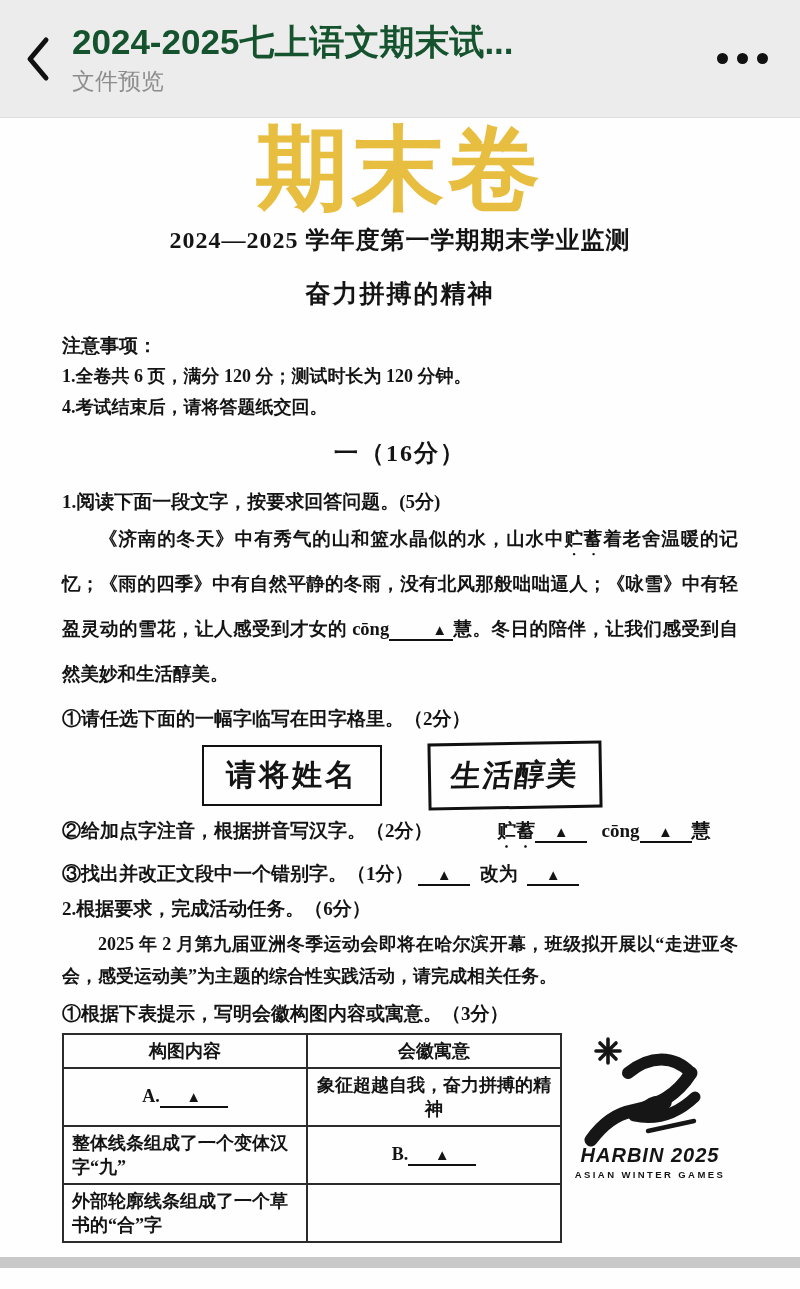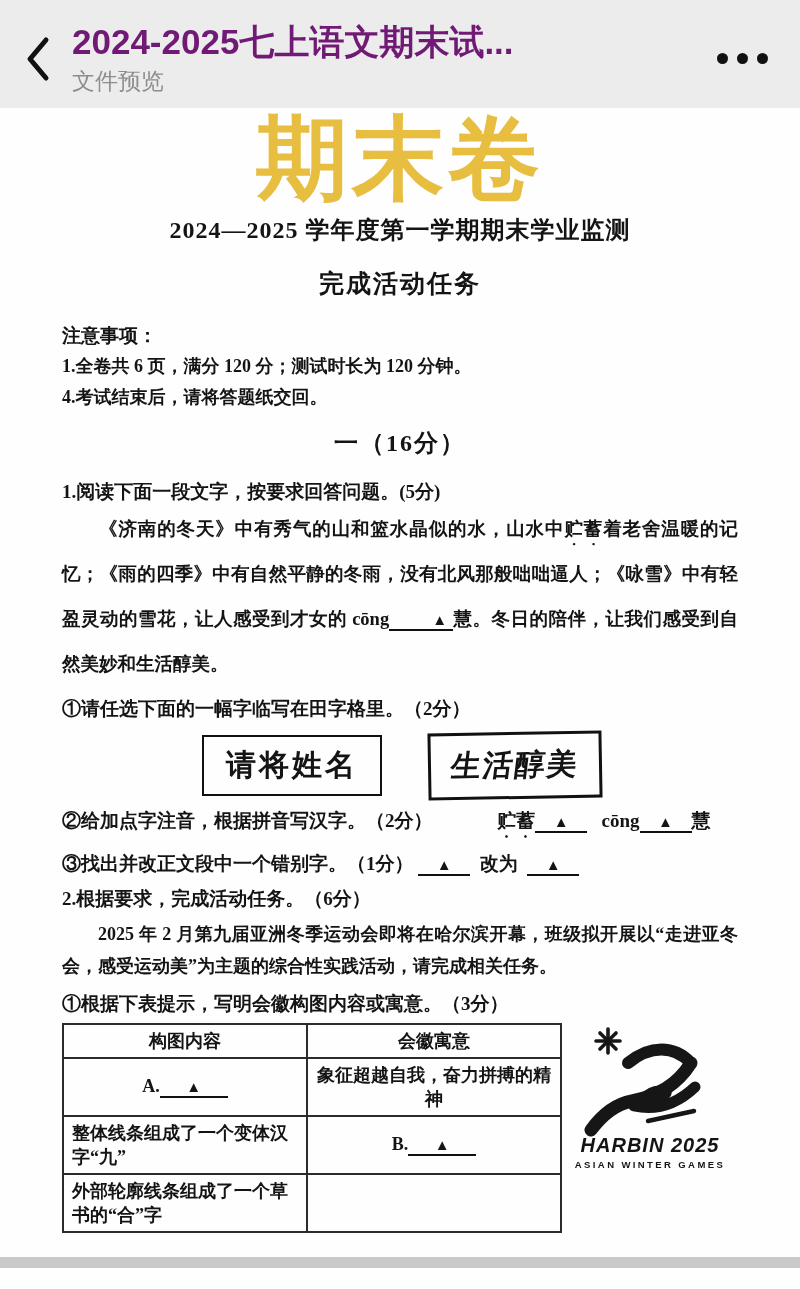--- a/index.html
+++ b/index.html
@@ -12,29 +12,29 @@
   
   .topbar {
     position:absolute; top:0; left:0; width:800px; height:118px;
     background:#ececec; border-bottom:1px solid #dddddd;
     display:flex; align-items:center; padding:0 30px 0 16px;
     font-family:"Liberation Sans","DejaVu Sans",sans-serif;
   }
   .back-btn { width:44px; height:60px; display:flex; align-items:center; justify-content:center; cursor:pointer; }
   .titles { flex:1; min-width:0; padding-left:12px; }
   .file-title {
-    font-size:35px; font-weight:700; color:#701a75; line-height:1.2;
+    font-size:35px; font-weight:700; color:#14532d; line-height:1.2;
     white-space:nowrap; overflow:hidden;
   }
   .file-sub { font-size:23px; color:#8d8d8d; margin-top:3px; }
   .more-btn { display:flex; gap:9px; padding:10px 2px; cursor:pointer; }
   .more-btn i { width:11px; height:11px; border-radius:50%; background:#111; display:block; }
   
   .doc {
-    position:absolute; top:108px; left:0; width:800px; bottom:0;
+    position:absolute; top:118px; left:0; width:800px; bottom:0;
     background:#fefefe; padding:0 62px; overflow:hidden;
   }
   .watermark {
     text-align:center; font-size:92px; line-height:1.02; margin-top:4px;
     font-weight:900; color:#e8be41; letter-spacing:4px;
     font-family:"Liberation Sans","DejaVu Sans",sans-serif;
   }
   .doc-title1 { text-align:center; font-size:24px; font-weight:700; margin-top:8px; letter-spacing:1px; }
   .doc-title2 { text-align:center; font-size:25px; font-weight:700; margin-top:21px; letter-spacing:2px; }
   .notice { margin-top:20px; font-size:18px; line-height:31px; font-weight:600; }
@@ -97,21 +97,21 @@
     <i></i>
       <i></i>
       <i></i>
   </div>
 </header>
 
 <main class="doc">
   <div class="watermark">期末卷</div>
 
   <div class="doc-title1">2024—2025 学年度第一学期期末学业监测</div>
-  <div class="doc-title2">完成活动任务</div>
+  <div class="doc-title2">奋力拼搏的精神</div>
 
   <div class="notice">
     <div class="notice-head">注意事项：</div>
     <div class="notice-item">1.全卷共 6 页，满分 120 分；测试时长为 120 分钟。</div>
     <div class="notice-item">4.考试结束后，请将答题纸交回。</div>
   </div>
 
   <div class="sec-head">一（16分）</div>
 
   <div class="stem">1.阅读下面一段文字，按要求回答问题。(5分)</div>

